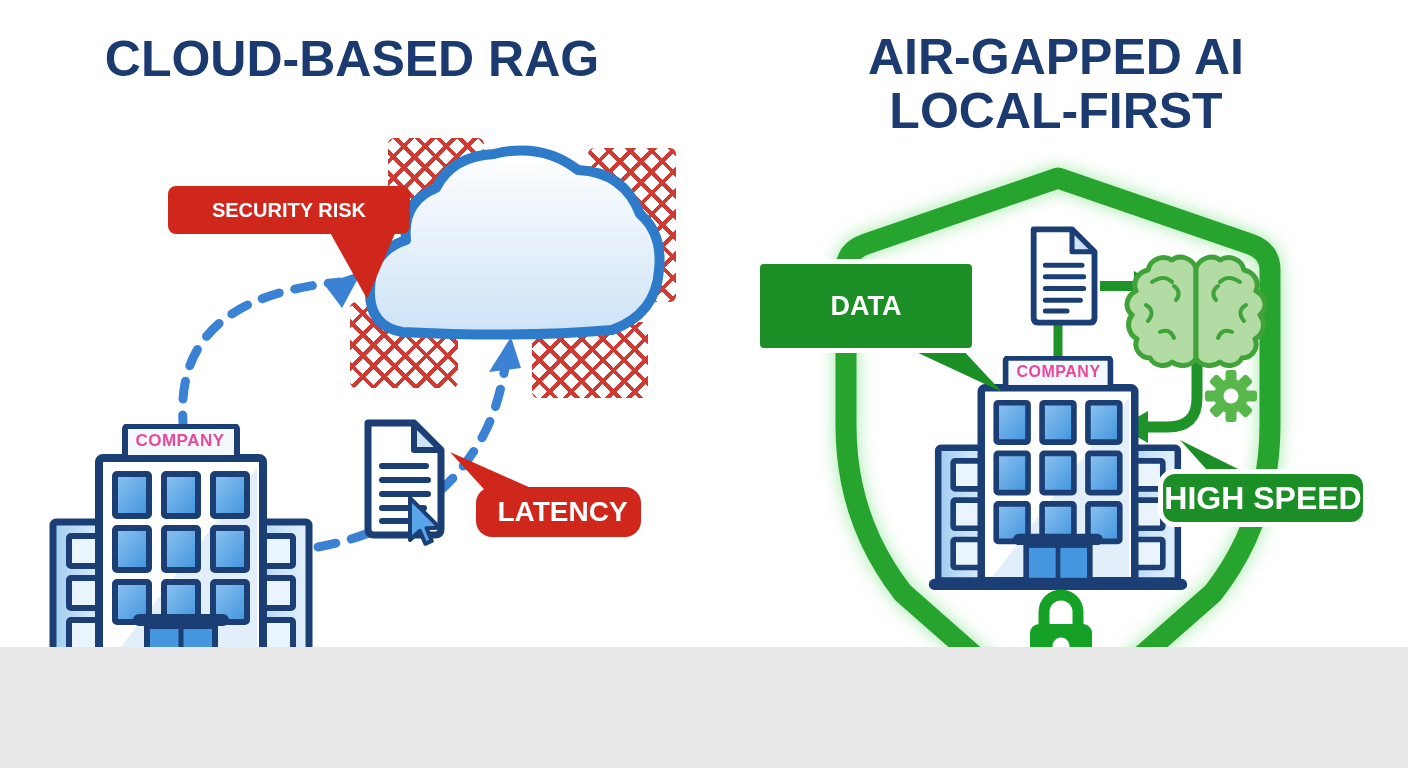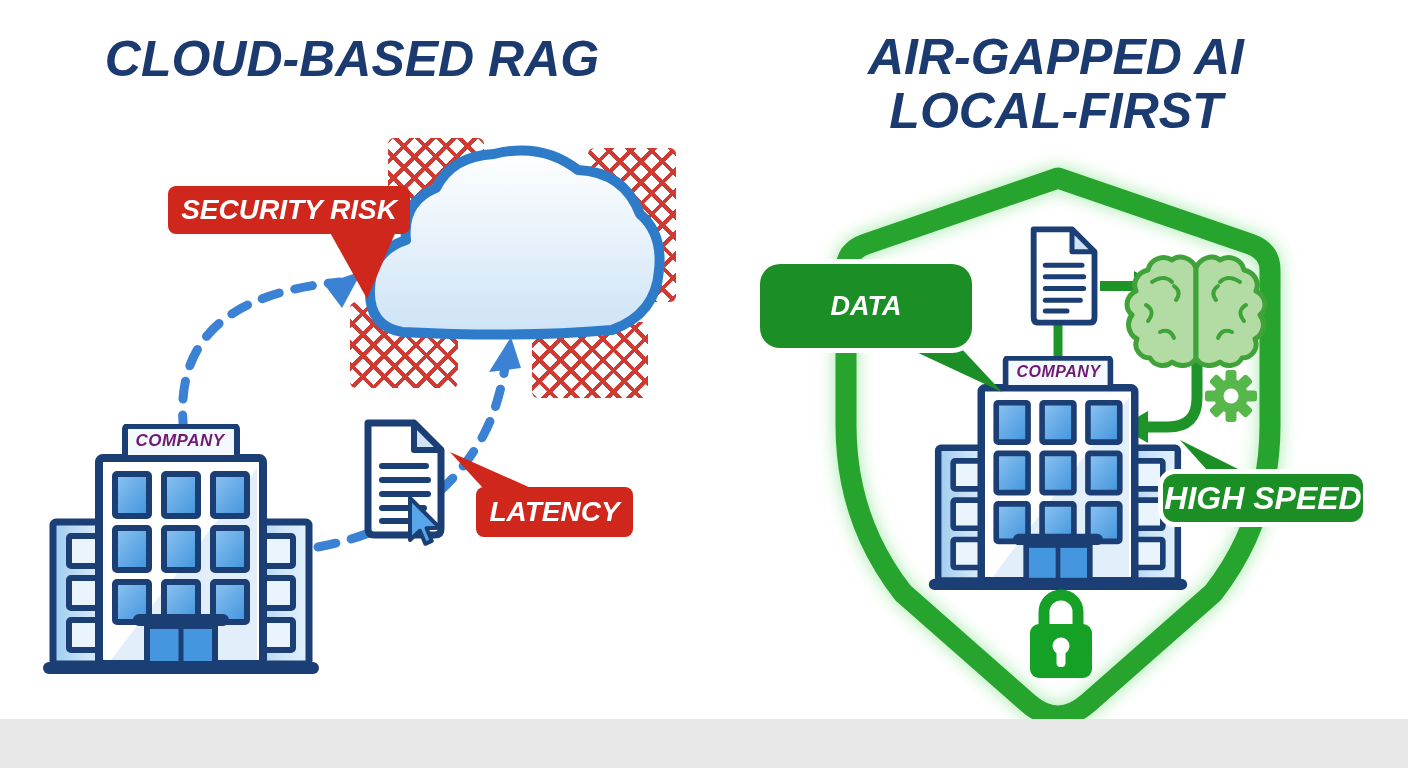--- a/index.html
+++ b/index.html
@@ -1,17 +1,17 @@
 <!DOCTYPE html>
 <html><head>
 <meta charset="utf-8">
 <style>
   html,body{margin:0;padding:0;background:#e8e8e8;}
-  #stage{position:relative;width:1408px;height:719px;background:#ffffff;overflow:hidden;
-         font-family:"Liberation Sans",sans-serif;font-style:italic;}
+  #stage{position:relative;width:1408px;height:647px;background:#ffffff;overflow:hidden;
+         font-family:"Liberation Sans",sans-serif;}
   .abs{position:absolute;}
   
   .panel-title{width:704px;text-align:center;font-weight:bold;color:#1b3a6f;
                font-size:50px;line-height:54px;letter-spacing:0px;}
   
   .badge{display:flex;align-items:center;justify-content:center;text-align:center;
          color:#ffffff;font-weight:bold;z-index:6;}
   .badge.red{background:#d0271d;}
   .badge.green{background:#1b8f25;box-shadow:0 0 0 5px #ffffff;}
   .tail{z-index:5;}
@@ -20,21 +20,21 @@
   
   .hatch{z-index:1;
     background:
       repeating-linear-gradient(45deg,#cf3b33 0 4px,transparent 4px 15px),
       repeating-linear-gradient(135deg,#cf3b33 0 4px,transparent 4px 15px);
     border-radius:6px;}
   
   #canvas{position:absolute;left:0;top:0;z-index:2;}
   
   .sign-text{display:flex;align-items:center;justify-content:center;
-             color:#701a75;font-weight:bold;letter-spacing:0.5px;z-index:4;}
+             color:#ec4899;font-weight:bold;letter-spacing:0.5px;z-index:4;}
 </style>
 </head>
 <body>
 
 <div id="stage">
 
   <div class="abs panel-title" style="left:0;top:32px;">CLOUD-BASED RAG</div>
   <div class="abs panel-title" style="left:704px;top:30px;">
     <div>AIR-GAPPED AI</div>
     <div>LOCAL-FIRST</div>
@@ -177,29 +177,29 @@
       <circle cx="1061" cy="646" r="8.5" fill="#ffffff"></circle>
       <rect x="1056.5" y="650" width="9" height="17" rx="4" fill="#ffffff"></rect>
     </g>
   </svg>
 
   <div class="abs sign-text" style="left:124px;top:426px;width:112px;height:30px;font-size:17px;">COMPANY</div>
   <div class="abs sign-text" style="left:1006px;top:358px;width:105px;height:28px;font-size:16px;">COMPANY</div>
 
   <div class="abs tail red" style="left:320px;top:231px;width:76px;height:68px;
        clip-path:polygon(12% 0,100% 0,62% 100%);"></div>
-  <div class="abs badge red" style="left:168px;top:186px;width:242px;height:48px;border-radius:8px;font-size:28px;">SECURITY RISK</div>
+  <div class="abs badge red" style="left:168px;top:186px;width:242px;height:48px;border-radius:8px;font-size:20px;">SECURITY RISK</div>
 
   <div class="abs tail red" style="left:450px;top:452px;width:82px;height:52px;
        clip-path:polygon(0 0,100% 70%,58% 100%);"></div>
-  <div class="abs badge red" style="left:476px;top:487px;width:157px;height:50px;border-radius:8px;font-size:28px;">LATENCY</div>
+  <div class="abs badge red" style="left:476px;top:487px;width:157px;height:50px;border-radius:16px;font-size:28px;padding-left:8px;">LATENCY</div>
 
   <div class="abs tail green" style="left:890px;top:344px;width:112px;height:48px;
        clip-path:polygon(8% 0,60% 0,100% 100%);"></div>
-  <div class="abs badge green" style="left:760px;top:264px;width:212px;height:84px;border-radius:20px;
+  <div class="abs badge green" style="left:760px;top:264px;width:212px;height:84px;border-radius:4px;
        font-size:27px;line-height:33px;flex-direction:column;">
     <div>DATA</div>
   </div>
 
   <div class="abs tail green" style="left:1180px;top:440px;width:80px;height:40px;
        clip-path:polygon(0 0,100% 100%,45% 100%);"></div>
   <div class="abs badge green" style="left:1163px;top:474px;width:200px;height:48px;border-radius:12px;font-size:32px;">HIGH SPEED</div>
 
 </div>
 

